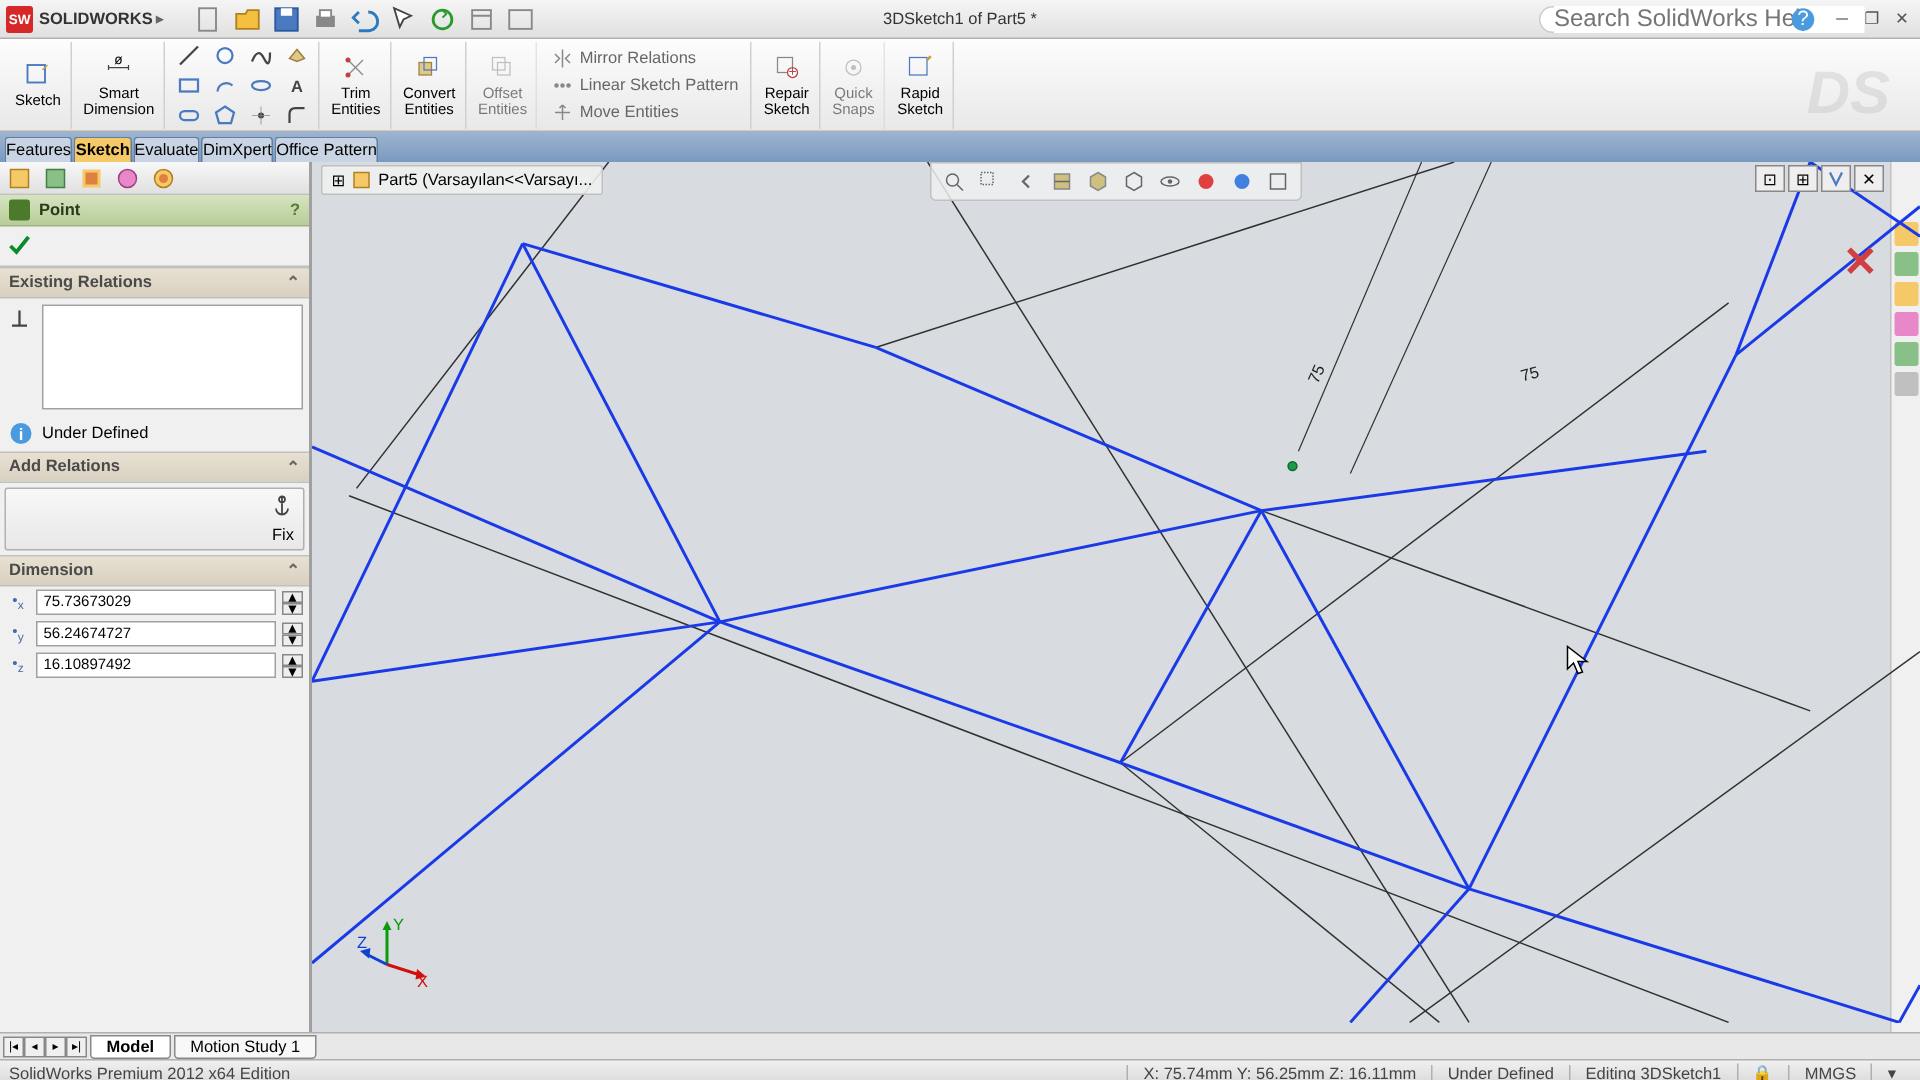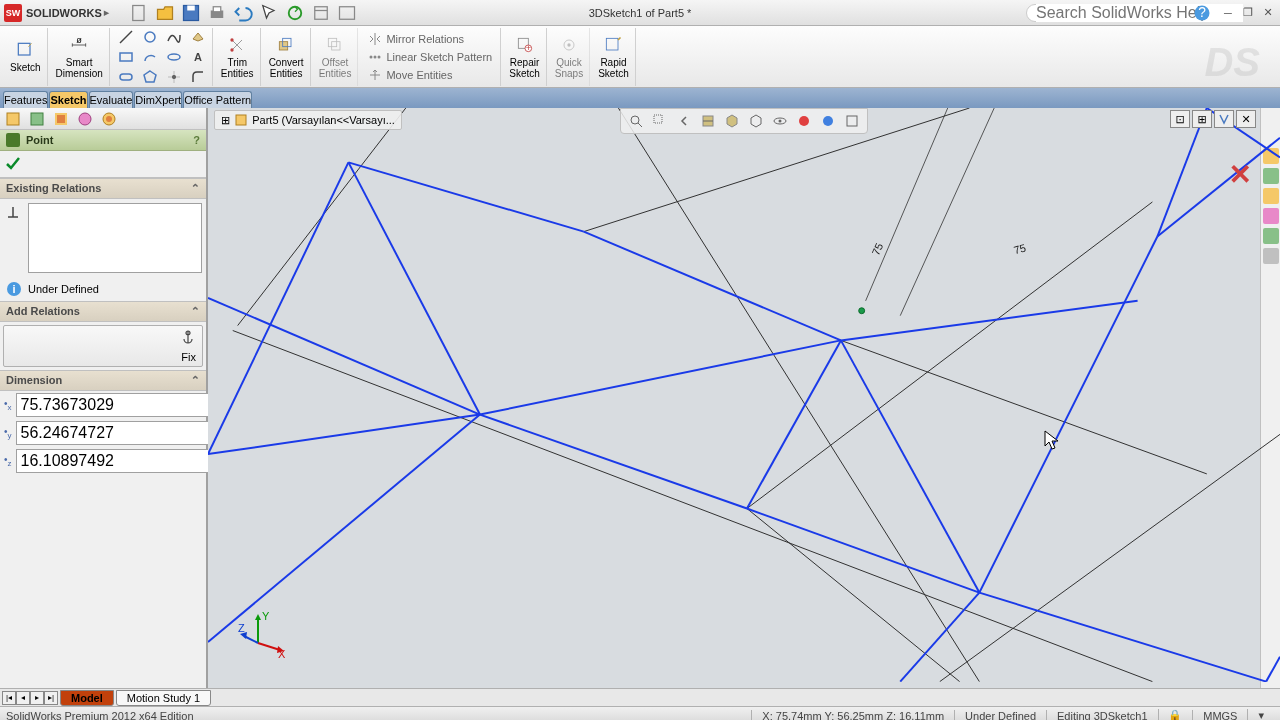--- a/index.html
+++ b/index.html
@@ -53,21 +53,21 @@
 .relations-box { margin: 4px; background: white; border: 1px solid #a0a0a0; height: 70px; display: flex; }
 .rel-icon-col { width: 24px; }
 .rel-icon { width: 18px; height: 18px; margin: 4px; display: flex; align-items: center; justify-content: center; }
 .status-line { display: flex; align-items: center; gap: 6px; padding: 4px 6px; }
 .status-line svg { width: 16px; height: 16px; }
 .fix-btn { display: flex; align-items: flex-end; gap: 6px; padding: 3px 6px; margin: 3px; border: 1px solid #b0b0b0; background: linear-gradient(#f8f8f8,#e8e8e8); cursor: pointer; border-radius: 2px; flex-direction: column; }
 .fix-btn svg { width: 16px; height: 16px; }
 .param-row { display: flex; align-items: center; padding: 2px 4px; gap: 4px; }
 .param-label { width: 16px; text-align: center; color: #4a6aaa; font-size: 10px; }
 .param-sub { font-size: 8px; }
-.param-input { flex: 1; border: 1px solid #a0a0a0; padding: 2px 4px; background: white; font-size: 16px; }
+.param-input { flex: 1; border: 1px solid #a0a0a0; padding: 2px 4px; background: white; font-size: 10px; }
 .spinner { width: 14px; display: flex; flex-direction: column; }
 .spinner div { height: 8px; border: 1px solid #888; background: #eee; cursor: pointer; display:flex; align-items:center; justify-content:center; }
 
 
 .viewport { flex: 1; position: relative; background: #d8dce0; overflow: hidden; }
 .breadcrumb { position: absolute; top: 2px; left: 6px; display: flex; align-items: center; gap: 4px; background: rgba(240,240,240,0.9); padding: 2px 6px; border: 1px solid #c0c0c0; border-radius: 2px; z-index: 5; font-size: 11px; }
 .view-toolbar { position: absolute; top: 0; left: 50%; transform: translateX(-50%); display: flex; gap: 2px; background: rgba(240,240,240,0.85); padding: 2px 4px; border: 1px solid #c0c0c0; border-radius: 0 0 4px 4px; z-index: 5; }
 .vt-btn { width: 22px; height: 20px; display: flex; align-items: center; justify-content: center; cursor: pointer; }
 .corner-btns { position: absolute; top: 2px; right: 24px; display: flex; gap: 2px; z-index: 5; }
 .corner-btn { width: 20px; height: 18px; border: 1px solid #888; background: #eee; cursor: pointer; display:flex;align-items:center;justify-content:center; }
@@ -76,21 +76,21 @@
 .rs-btn { width: 16px; height: 16px; border-radius: 2px; cursor: pointer; }
 .triad { position: absolute; bottom: 30px; left: 30px; z-index: 3; }
 .sketch-svg { position: absolute; inset: 0; }
 .cursor-ptr { position: absolute; left: 836px; top: 322px; z-index: 6; pointer-events: none; }
 
 
 .bottom-tabs { height: 18px; background: #e8e8e8; border-top: 1px solid #b0b0b0; display: flex; align-items: center; padding-left: 2px; }
 .nav-btns { display: flex; }
 .nav-btn { width: 14px; height: 14px; border: 1px solid #888; background: #f0f0f0; font-size: 8px; display:flex;align-items:center;justify-content:center; cursor:pointer; }
 .btab { padding: 1px 10px; border: 1px solid #888; background: #f8f8f8; margin-left: 2px; cursor: pointer; border-radius: 0 0 3px 3px; font-size: 11px;}
-.btab.active { background: #c2410c; font-weight: bold; }
+.btab.active { background: #ffffff; font-weight: bold; }
 
 .statusbar { height: 18px; background: linear-gradient(#f0f0f0,#d8d8d8); border-top: 1px solid #b0b0b0; display: flex; align-items: center; padding: 0 6px; font-size: 10px; color: #444; }
 .statusbar .filler { flex: 1; }
 .statusbar .cell { padding: 0 10px; border-left: 1px solid #b0b0b0; }
 </style>
 </head>
 <body>
 
 <div class="titlebar">
   <div class="app-logo">SW</div>

